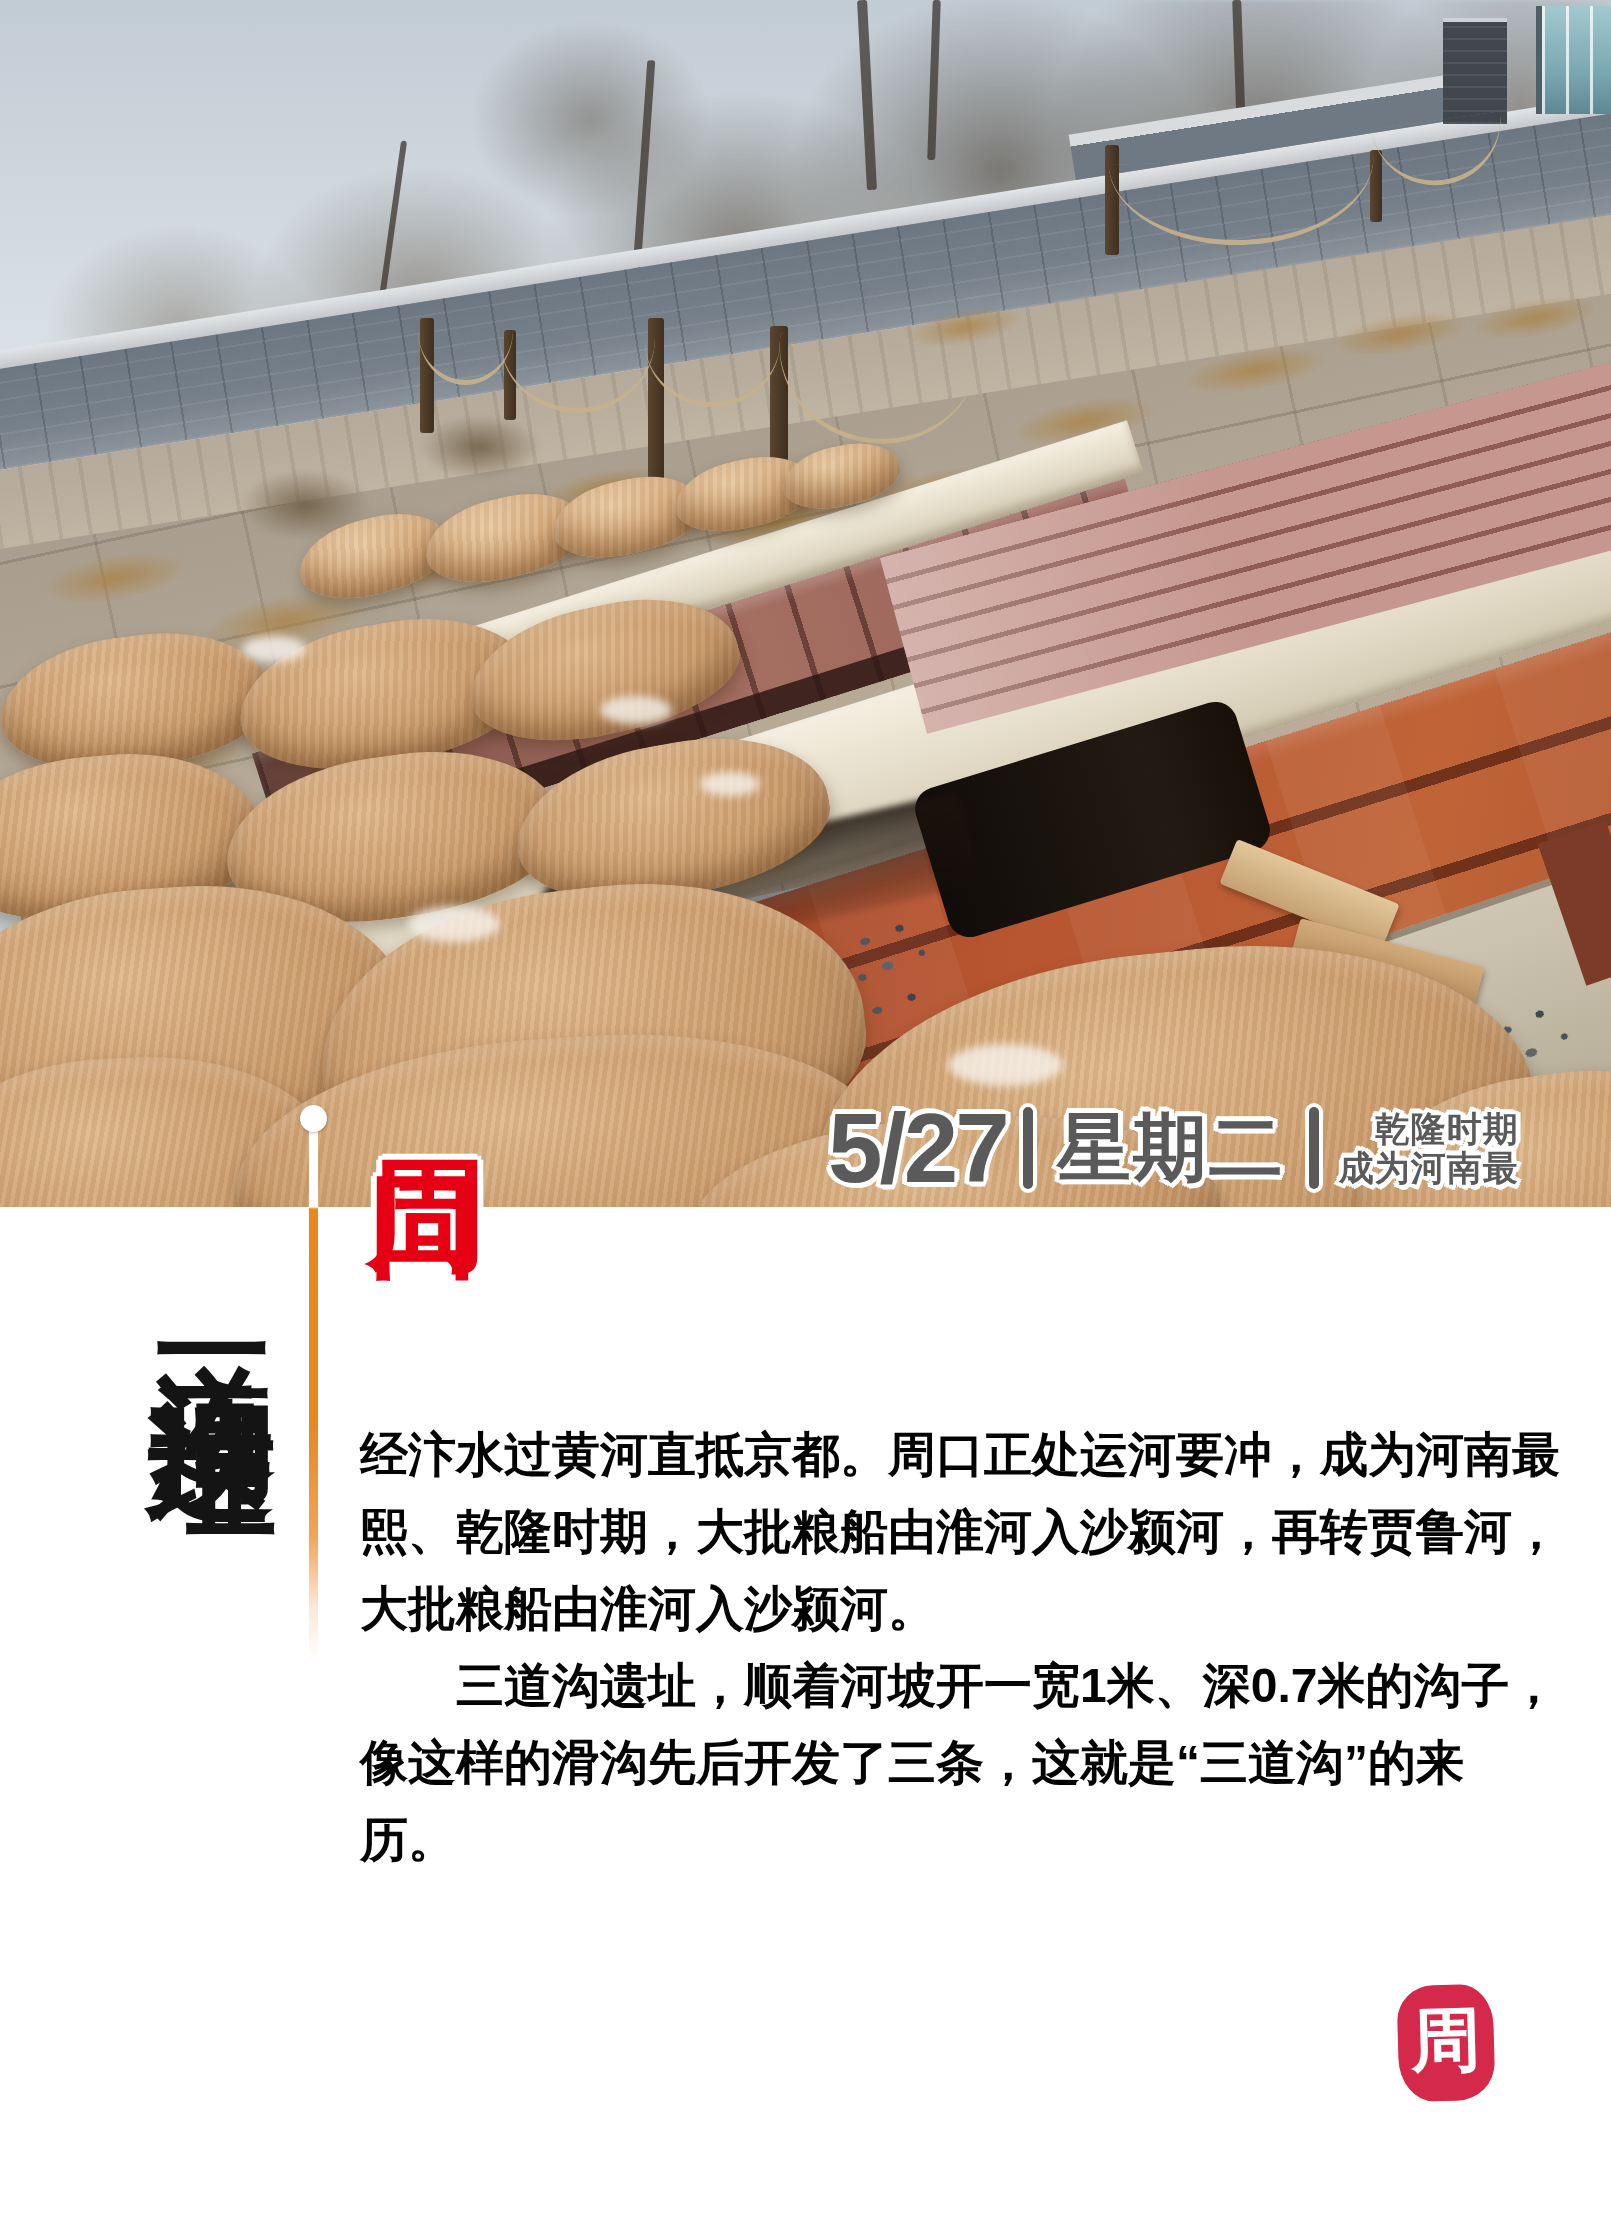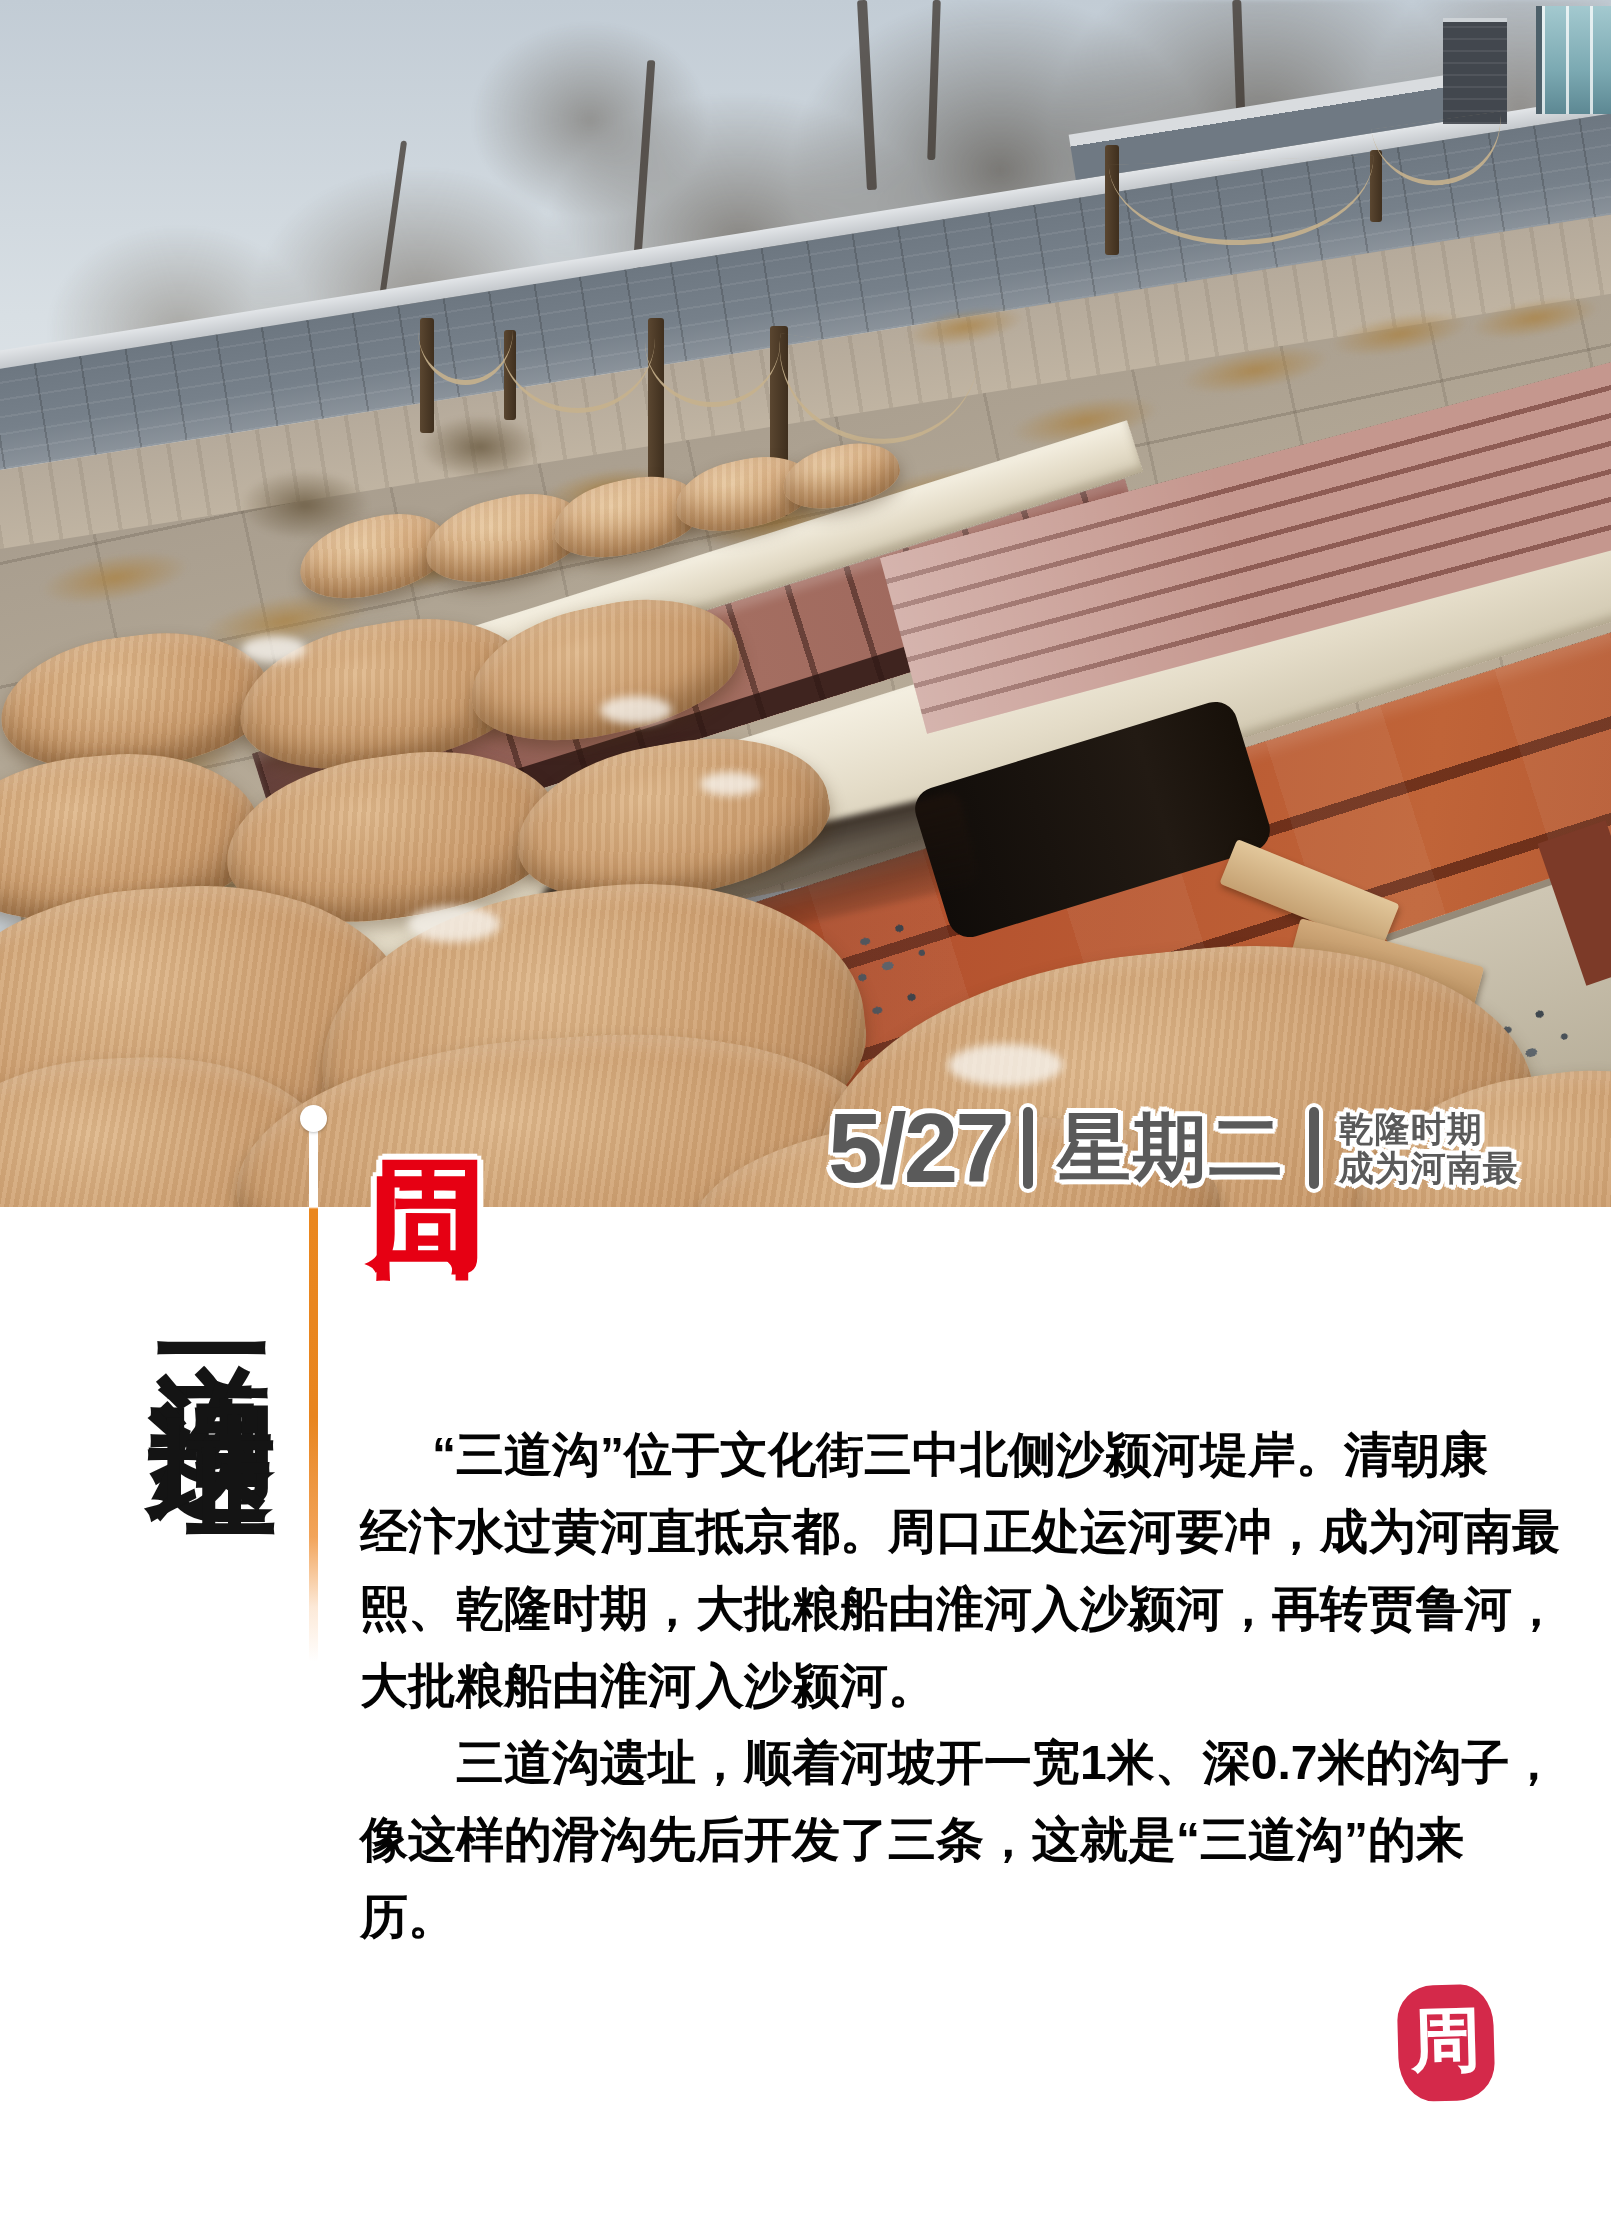--- a/index.html
+++ b/index.html
@@ -78,21 +78,21 @@
       radial-gradient(6px 5px at 10% 80%, #4d565f 70%, rgba(0,0,0,0) 72%);}
   .bag{position:absolute;border-radius:50% 48% 52% 50% / 58% 55% 45% 48%;background-image:
       repeating-linear-gradient(102deg, rgba(255,255,255,.06) 0 4px, rgba(118,74,34,.09) 4px 9px),
       radial-gradient(ellipse at 42% 32%,#e0ba8e 0%,#cb9c6d 55%,#a0734a 100%);
       box-shadow:inset 0 -16px 28px rgba(92,58,24,.38), inset 0 10px 18px rgba(255,240,220,.25), 0 8px 16px rgba(70,45,20,.35);}
   .bag-s{background-image:
       repeating-linear-gradient(102deg, rgba(255,255,255,.08) 0 4px, rgba(118,74,34,.08) 4px 9px),
       radial-gradient(ellipse at 42% 32%,#e8c9a0 0%,#d6a97a 55%,#ad8055 100%);}
   .patch{background:rgba(246,243,236,.8);filter:blur(4px);border-radius:50%;}
   
-  .date-bar{position:absolute;left:828px;top:1100px;height:96px;display:flex;align-items:center;color:#5a5a5a;}
+  .date-bar{position:absolute;left:828px;top:1100px;height:96px;display:flex;align-items:center;color:#5a5a5a;text-align:right;}
   .ow{text-shadow:-4px 0 0 #fff,4px 0 0 #fff,0 -4px 0 #fff,0 4px 0 #fff,
       -3px -3px 0 #fff,3px -3px 0 #fff,-3px 3px 0 #fff,3px 3px 0 #fff,
       -5px 2px 0 #fff,5px -2px 0 #fff,2px 5px 0 #fff,-2px -5px 0 #fff;}
   .d-num{font-size:98px;font-weight:bold;letter-spacing:-3px;line-height:96px;}
   .d-sep{width:10px;height:82px;background:#5a5a5a;border-radius:5px;box-shadow:0 0 0 4px #fff;margin:0 24px 0 16px;}
   .d-sep2{margin:0 20px 0 24px;}
   .d-week{font-size:74px;font-weight:bold;line-height:86px;letter-spacing:2px;}
   .d-lunar{display:flex;flex-direction:column;font-size:35px;font-weight:bold;line-height:39px;letter-spacing:1px;}
   .pin-head{left:300px;top:1105px;width:27px;height:27px;border-radius:50%;background:#ffffff;box-shadow:0 1px 3px rgba(0,0,0,.25);}
   .pin-stem{left:309px;top:1117px;width:9px;height:545px;border-radius:5px;background:
@@ -225,21 +225,20 @@
     </div>
   </div>
 
   <div class="abs pin-stem"></div>
   <div class="abs pin-head"></div>
 
   <div class="city-vert">周口</div>
   <div class="site-title">三道沟遗址</div>
 
   <div class="article">
-    <div class="ln ind1">“三道沟”位于文化街三中北侧沙颍河堤岸。清朝康</div>
     <div class="ln">经汴水过黄河直抵京都。周口正处运河要冲，成为河南最</div>
     <div class="ln">熙、乾隆时期，大批粮船由淮河入沙颍河，再转贾鲁河，</div>
     <div class="ln">大批粮船由淮河入沙颍河。</div>
     <div class="ln ind2">三道沟遗址，顺着河坡开一宽1米、深0.7米的沟子，</div>
     <div class="ln">像这样的滑沟先后开发了三条，这就是“三道沟”的来</div>
     <div class="ln">历。</div>
   </div>
 
   <div class="seal">
     <span class="seal-char">周</span>

